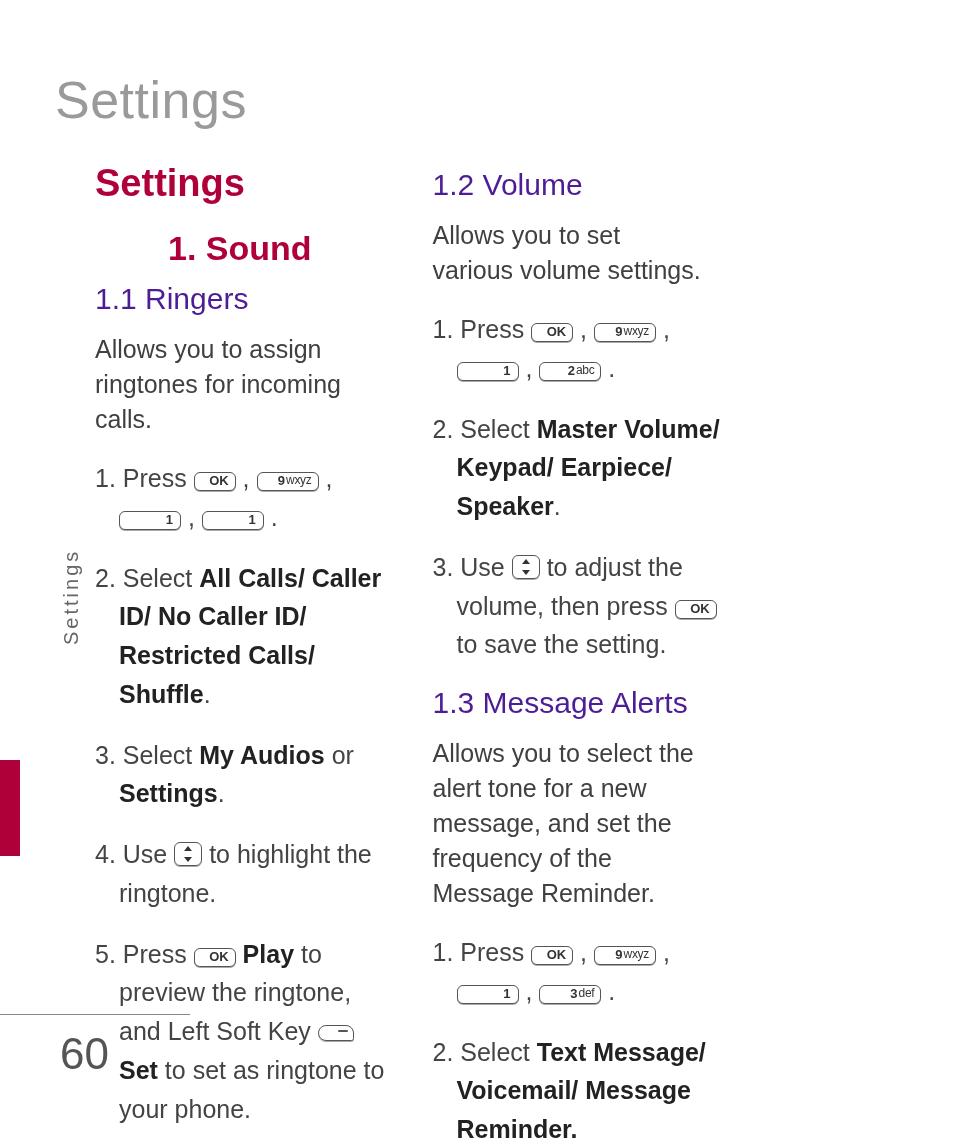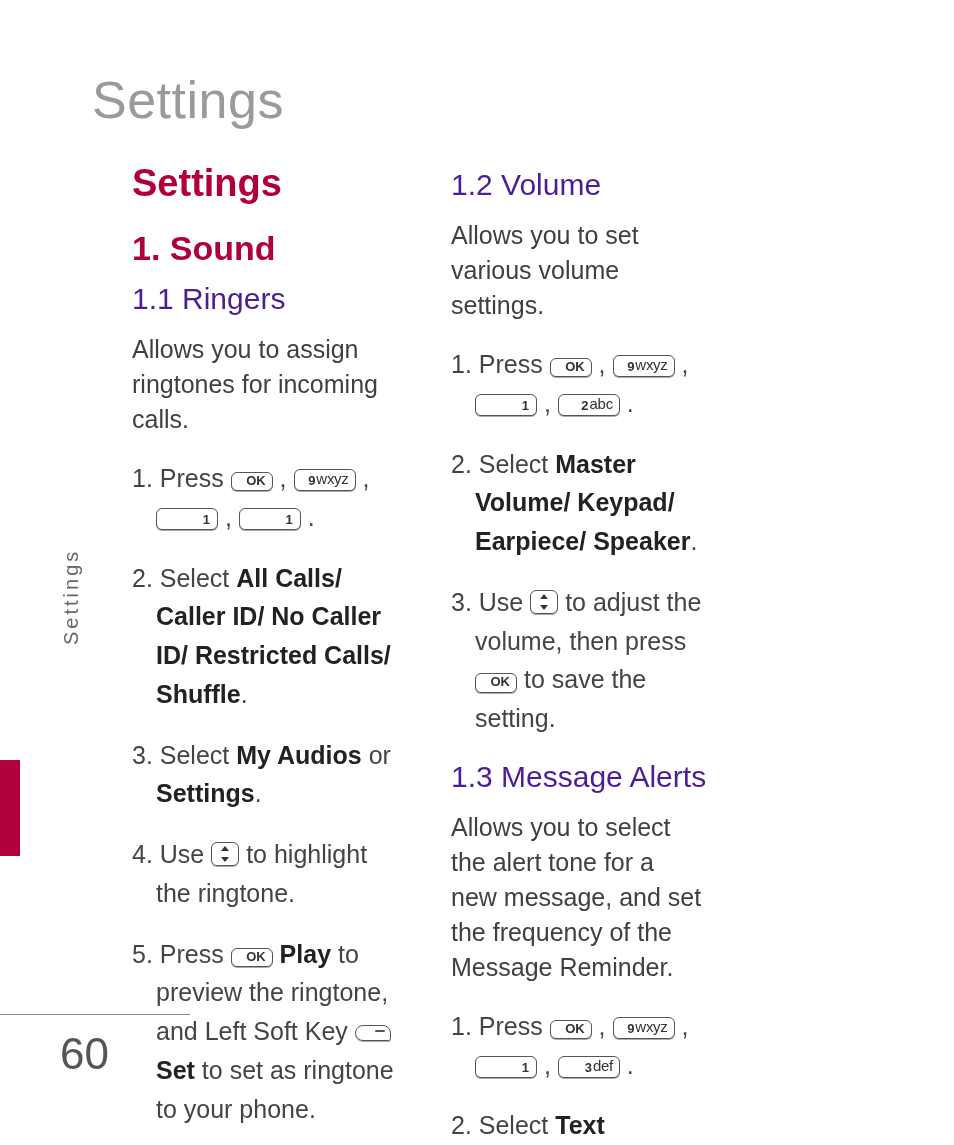--- a/index.html
+++ b/index.html
@@ -9,21 +9,21 @@
     height: 1145px;
     background: #fff;
     font-family: "Optima", "Candara", "Segoe UI", "Helvetica Neue", Arial, sans-serif;
     color: #333;
     position: relative;
   }
   .page {
     box-sizing: border-box;
     width: 768px;
     height: 1145px;
-    padding: 70px 46px 40px 92px;
+    padding: 70px 46px 40px 55px;
     position: relative;
   }
   .page-title {
     font-size: 52px;
     color: #9a9a9a;
     font-weight: 400;
     margin: 0 0 32px 0;
     letter-spacing: 0.5px;
   }
   .columns {
@@ -39,20 +39,21 @@
     font-size: 38px;
     color: #b0003a;
     font-weight: 600;
     margin: 0 0 24px 0;
   }
   .h-sub1 {
     font-size: 34px;
     color: #b0003a;
     font-weight: 600;
     margin: 12px 0 14px 0;
+    text-align: center;
   }
   .h-sub2 {
     font-size: 30px;
     color: #4c1d95;
     font-weight: 400;
     margin: 12px 0 16px 0;
   }
   .para {
     font-size: 25px;
     line-height: 1.4;
@@ -79,21 +80,21 @@
     color: #333;
     text-align: right;
     vertical-align: 2px;
     line-height: 1.1;
     box-shadow: 0 1px 0 #aaa;
     text-indent: 0;
     background: #fff;
     font-family: Arial, sans-serif;
   }
   .key.wide { min-width: 48px; }
-  .key .sub { font-size: 15px; font-weight: 500; vertical-align: 1px; margin-left:1px; letter-spacing:-0.3px;}
+  .key .sub { font-size: 12px; font-weight: 500; vertical-align: 1px; margin-left:1px; letter-spacing:-0.3px;}
   .arrowkey {
     display: inline-block;
     width: 26px;
     height: 22px;
     border: 1.2px solid #555;
     border-radius: 6px;
     position: relative;
     vertical-align: -3px;
     text-indent: 0;
     box-shadow: 0 1px 0 #aaa;

